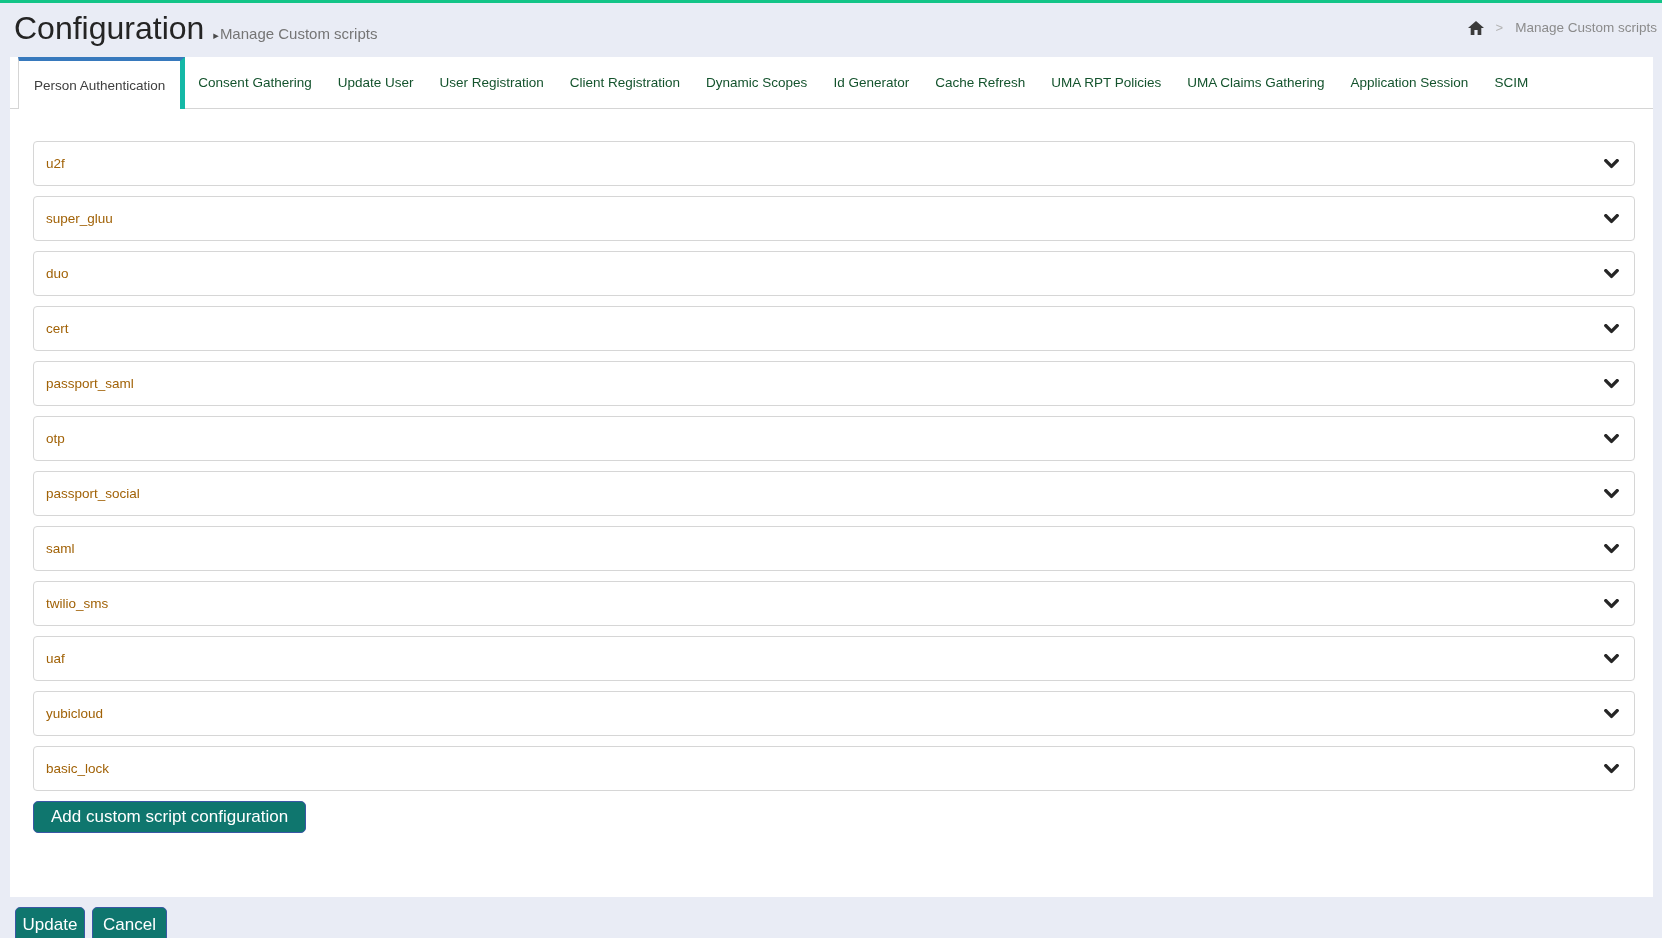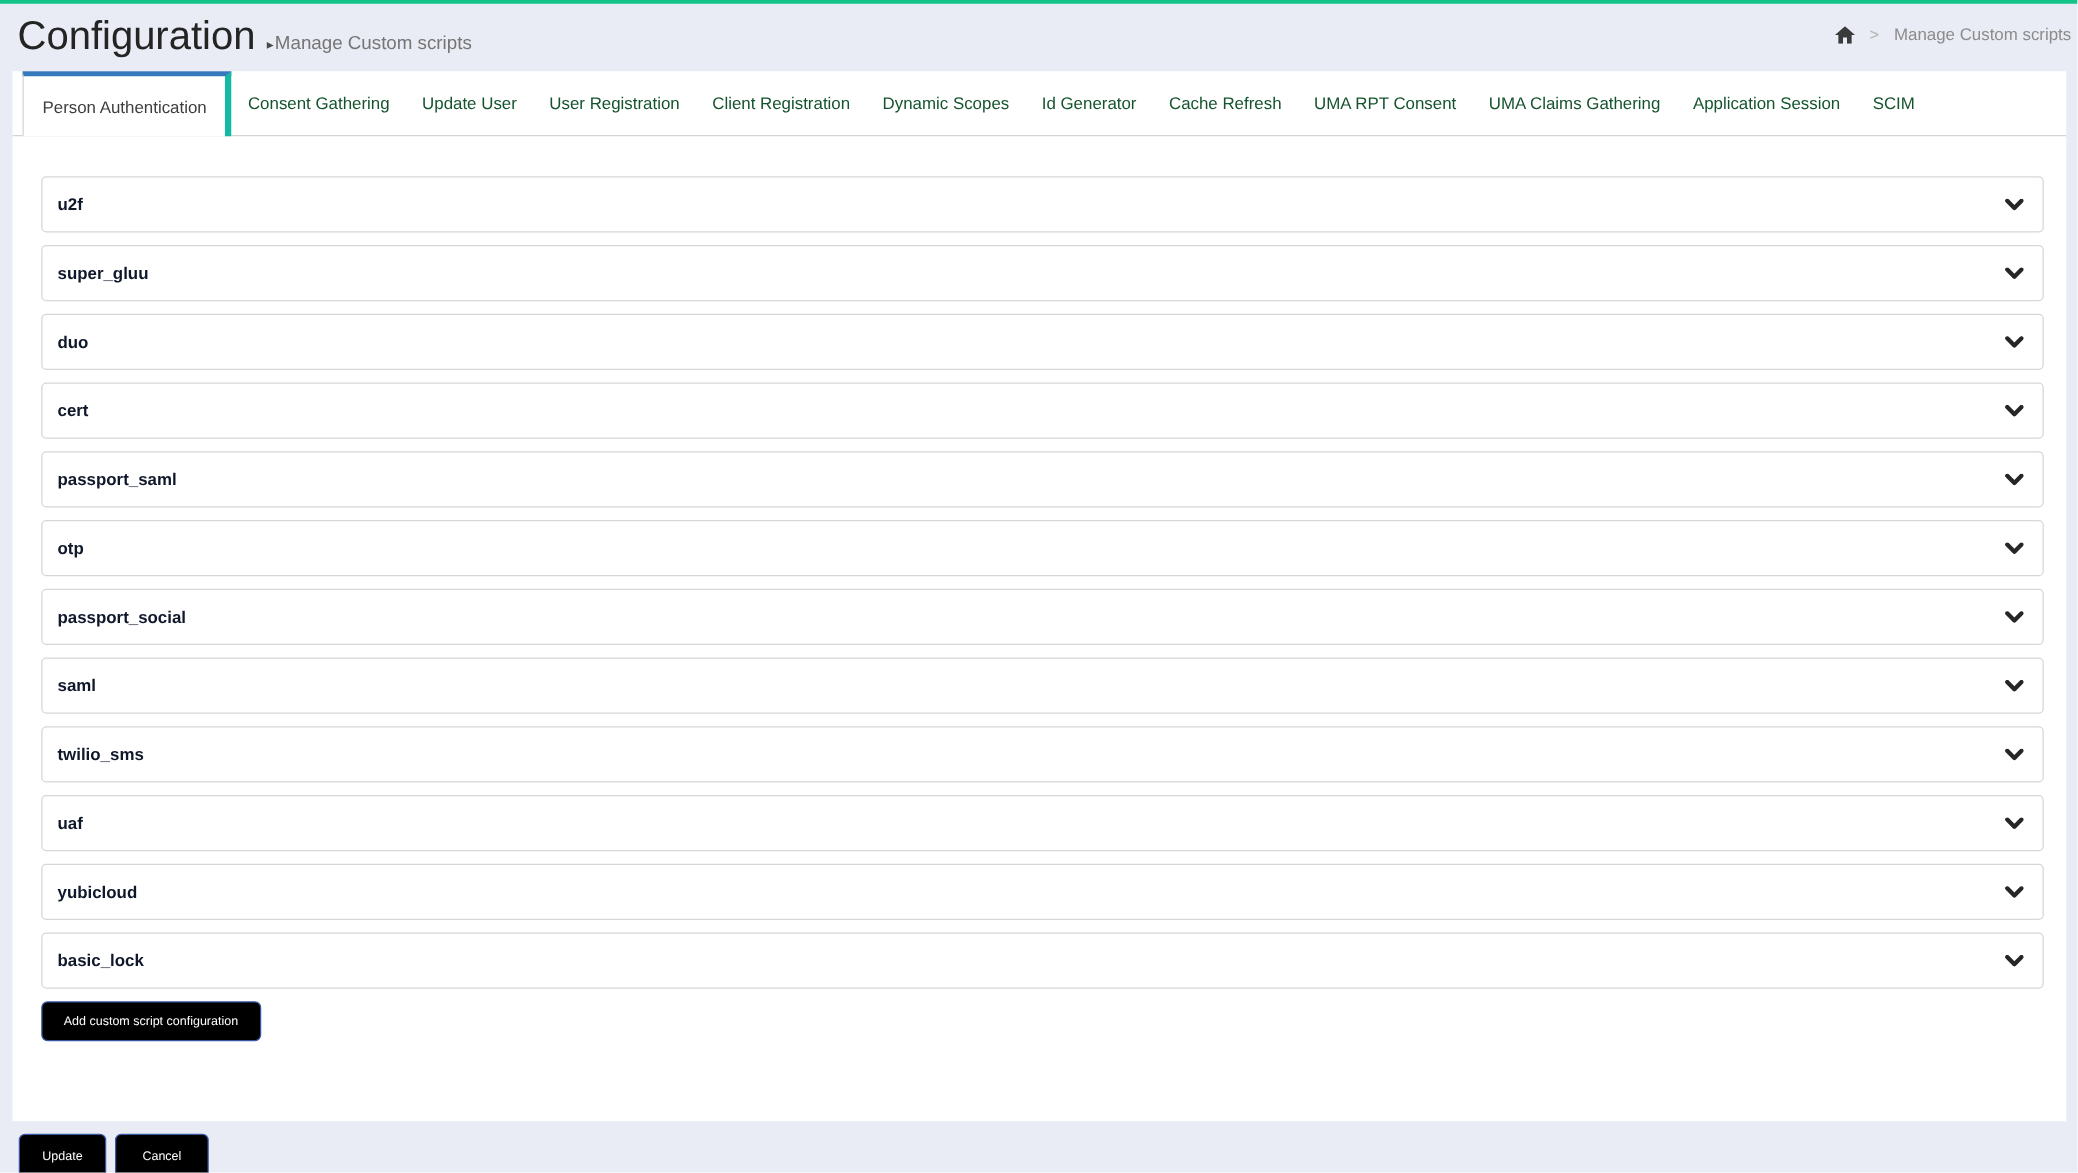--- a/index.html
+++ b/index.html
@@ -34,27 +34,27 @@
   .tab { display:flex; align-items:center; padding:0 13px; font-size:13.5px; color:#14532d;
          cursor:pointer; white-space:nowrap; }
   .tab.active { border-top:4px solid #3779bd; border-left:1px solid #d5d5d5; border-right:5px solid #14b8a6;
                 background:#fff; color:#3e3e3e; margin-bottom:-1px; padding:0 15px; }
 
   
   .content { padding:32px 18px 0 23px; }
   .panel { height:45px; border:1px solid #d6d6d6; border-radius:4px; margin-bottom:10px;
            display:flex; align-items:center; justify-content:space-between;
            padding:0 15px 0 12px; background:#fff; cursor:pointer; }
-  .panel-title { font-size:13.5px; font-weight:bold; color:#0f172a; }
+  .panel-title { font-size:13.5px; font-weight:normal; color:#a16207; }
   .chevron { display:flex; align-items:center; }
 
   
   .btn { display:inline-flex; align-items:center; justify-content:center;
-         background:#000000; border:1px solid #3a57a5; color:#ffffff;
-         font-family:"Liberation Sans", sans-serif; font-size:10px; cursor:pointer; }
+         background:#0f766e; border:1px solid #3a57a5; color:#ffffff;
+         font-family:"Liberation Sans", sans-serif; font-size:17px; cursor:pointer; }
   .add-btn { height:32px; padding:0 17px; border-radius:5px; margin-top:0; }
   .footer-btn { position:absolute; height:36px; border-radius:5px; }
   .update-btn { left:15px; top:907px; width:70px; }
   .cancel-btn { left:92px; top:907px; width:75px; }
 </style>
 </head>
 <body>
 
 <div class="topbar"></div>
 
@@ -76,21 +76,21 @@
 <div class="sheet">
   <ul class="tabs">
     <li class="tab active">Person Authentication</li>
     <li class="tab">Consent Gathering</li>
     <li class="tab">Update User</li>
     <li class="tab">User Registration</li>
     <li class="tab">Client Registration</li>
     <li class="tab">Dynamic Scopes</li>
     <li class="tab">Id Generator</li>
     <li class="tab">Cache Refresh</li>
-    <li class="tab">UMA RPT Consent</li>
+    <li class="tab">UMA RPT Policies</li>
     <li class="tab">UMA Claims Gathering</li>
     <li class="tab">Application Session</li>
     <li class="tab">SCIM</li>
   </ul>
 
   <div class="content">
     <div class="panel">
       <span class="panel-title">u2f</span>
       <span class="chevron">
           <svg width="15" height="10" viewBox="0 0 15 10">

